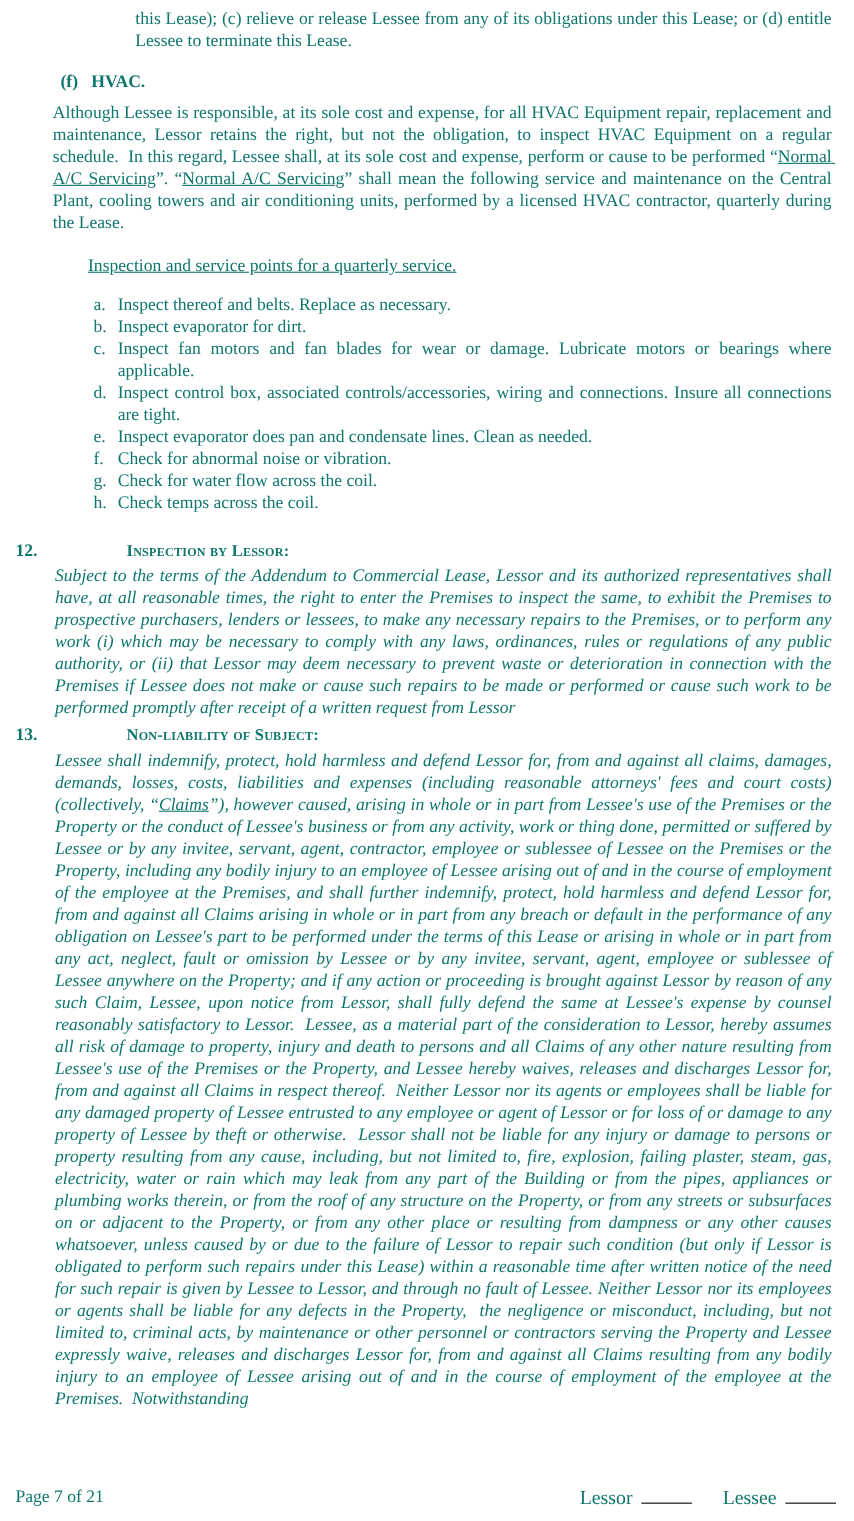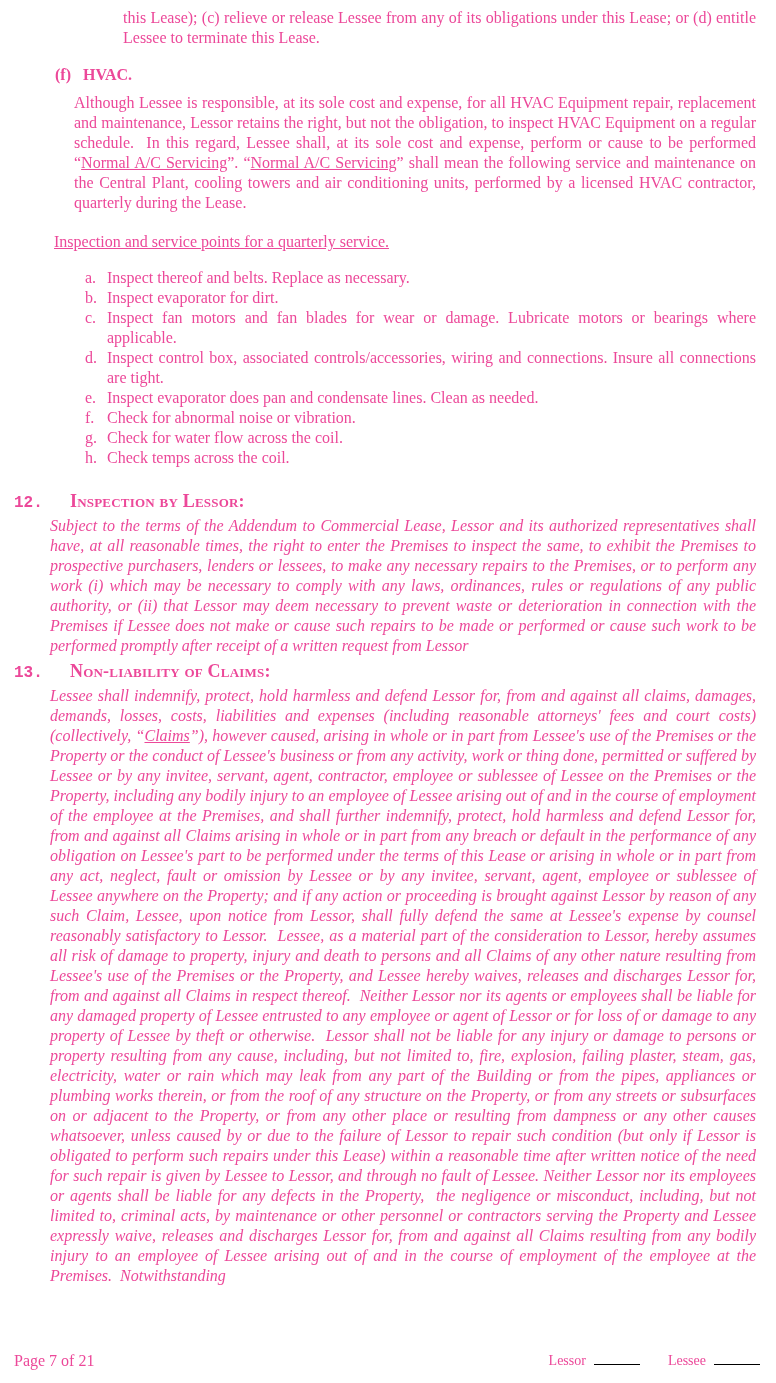--- a/index.html
+++ b/index.html
@@ -1,44 +1,44 @@
 <!DOCTYPE html>
 <html><head>
 <meta charset="utf-8">
 <style>
   html,body { margin:0; padding:0; background:#ffffff; }
   .page {
     position:relative;
     width:776px; height:1383px;
-    background:#ffffff; color:#ec4899;
+    background:#ffffff; color:#0f766e;
     font-family:"Liberation Serif", serif;
     font-size:16px; line-height:20px;
     box-sizing:border-box;
     padding:8px 20px 0 14px;
     overflow:hidden;
   }
   .jus { text-align:justify; white-space:pre-wrap; }
   .u { text-decoration:underline; }
   .cont-para { margin-left:109px; }
   .clause-head { margin-top:17px; margin-left:41px; font-weight:bold; }
   .clause-head .mk { display:inline-block; width:28px; }
-  .clause-body { margin-top:8px; margin-left:60px; }
-  .insp-head { margin-top:19px; margin-left:40px; }
+  .clause-body { margin-top:8px; margin-left:34px; }
+  .insp-head { margin-top:19px; margin-left:66px; }
   .insp-head span { text-decoration:underline; }
   .checklist { margin-top:16px; margin-left:71px; }
   .li { display:flex; }
   .li .mk { width:22px; flex:none; }
   .li .tx { flex:1; text-align:justify; white-space:pre-wrap; }
   .sec-head { margin-top:23px; font-weight:bold; }
-  .sec-head .num { display:inline-block; width:56px;font-family:Liberation Mono, monospace; }
-  .sec-head .ttl { font-variant:small-caps; font-size:18px; letter-spacing:0.2px; }
+  .sec-head .num { display:inline-block; width:56px; }
+  .sec-head .ttl { font-variant:small-caps; font-size:15px; letter-spacing:0.2px;margin-left:45px; }
   .sec-body { margin-top:3px; margin-left:36px;font-style:italic; }
   .sec13-head { margin-top:5px; }
   .footer-left { position:absolute; left:14px; bottom:12px; font-size:16px; }
-  .footer-right { position:absolute; right:16px; bottom:12px; font-size:14px; }
+  .footer-right { position:absolute; right:16px; bottom:12px; font-size:18px; }
   .sigline { display:inline-block; width:46px; border-bottom:1px solid #000; height:13px; margin-left:8px; }
   .siggap { display:inline-block; width:28px; }
 </style>
 </head>
 <body>
 
 <div class="page">
 
   <div class="cont-para jus">this Lease); (c) relieve or release Lessee from any of its obligations under this Lease; or (d) entitle Lessee to terminate this Lease.</div>
 
@@ -86,21 +86,21 @@
         <div class="tx">Check temps across the coil.</div>
       </div>
     </div>
 
   <div class="sec-head">
     <span class="num">12.</span><span class="ttl">Inspection by Lessor:</span>
   </div>
   <div class="sec-body jus">Subject to the terms of the Addendum to Commercial Lease, Lessor and its authorized representatives shall have, at all reasonable times, the right to enter the Premises to inspect the same, to exhibit the Premises to prospective purchasers, lenders or lessees, to make any necessary repairs to the Premises, or to perform any work (i) which may be necessary to comply with any laws, ordinances, rules or regulations of any public authority, or (ii) that Lessor may deem necessary to prevent waste or deterioration in connection with the Premises if Lessee does not make or cause such repairs to be made or performed or cause such work to be performed promptly after receipt of a written request from Lessor</div>
 
   <div class="sec-head sec13-head">
-    <span class="num">13.</span><span class="ttl">Non-liability of Claims:</span>
+    <span class="num">13.</span><span class="ttl">Non-liability of Subject:</span>
   </div>
   <div class="sec-body jus"><span>Lessee shall indemnify, protect, hold harmless and defend Lessor for, from and against all claims, damages, demands, losses, costs, liabilities and expenses (including reasonable attorneys' fees and court costs) (collectively, “</span><span class="u">Claims</span><span>”), however caused, arising in whole or in part from Lessee's use of the Premises or the Property or the conduct of Lessee's business or from any activity, work or thing done, permitted or suffered by Lessee or by any invitee, servant, agent, contractor, employee or sublessee of Lessee on the Premises or the Property, including any bodily injury to an employee of Lessee arising out of and in the course of employment of the employee at the Premises, and shall further indemnify, protect, hold harmless and defend Lessor for, from and against all Claims arising in whole or in part from any breach or default in the performance of any obligation on Lessee's part to be performed under the terms of this Lease or arising in whole or in part from any act, neglect, fault or omission by Lessee or by any invitee, servant, agent, employee or sublessee of Lessee anywhere on the Property; and if any action or proceeding is brought against Lessor by reason of any such Claim, Lessee, upon notice from Lessor, shall fully defend the same at Lessee's expense by counsel reasonably satisfactory to Lessor.  Lessee, as a material part of the consideration to Lessor, hereby assumes all risk of damage to property, injury and death to persons and all Claims of any other nature resulting from Lessee's use of the Premises or the Property, and Lessee hereby waives, releases and discharges Lessor for, from and against all Claims in respect thereof.  Neither Lessor nor its agents or employees shall be liable for any damaged property of Lessee entrusted to any employee or agent of Lessor or for loss of or damage to any property of Lessee by theft or otherwise.  Lessor shall not be liable for any injury or damage to persons or property resulting from any cause, including, but not limited to, fire, explosion, failing plaster, steam, gas, electricity, water or rain which may leak from any part of the Building or from the pipes, appliances or plumbing works therein, or from the roof of any structure on the Property, or from any streets or subsurfaces on or adjacent to the Property, or from any other place or resulting from dampness or any other causes whatsoever, unless caused by or due to the failure of Lessor to repair such condition (but only if Lessor is obligated to perform such repairs under this Lease) within a reasonable time after written notice of the need for such repair is given by Lessee to Lessor, and through no fault of Lessee. Neither Lessor nor its employees or agents shall be liable for any defects in the Property,  the negligence or misconduct, including, but not limited to, criminal acts, by maintenance or other personnel or contractors serving the Property and Lessee expressly waive, releases and discharges Lessor for, from and against all Claims resulting from any bodily injury to an employee of Lessee arising out of and in the course of employment of the employee at the Premises.  Notwithstanding</span></div>
 
   <div class="footer-left">Page 7 of 21</div>
 
   <div class="footer-right">
     <span>Lessor</span><span class="sigline"></span><span class="siggap"></span><span>Lessee</span><span class="sigline"></span>
   </div>
 
 </div>

